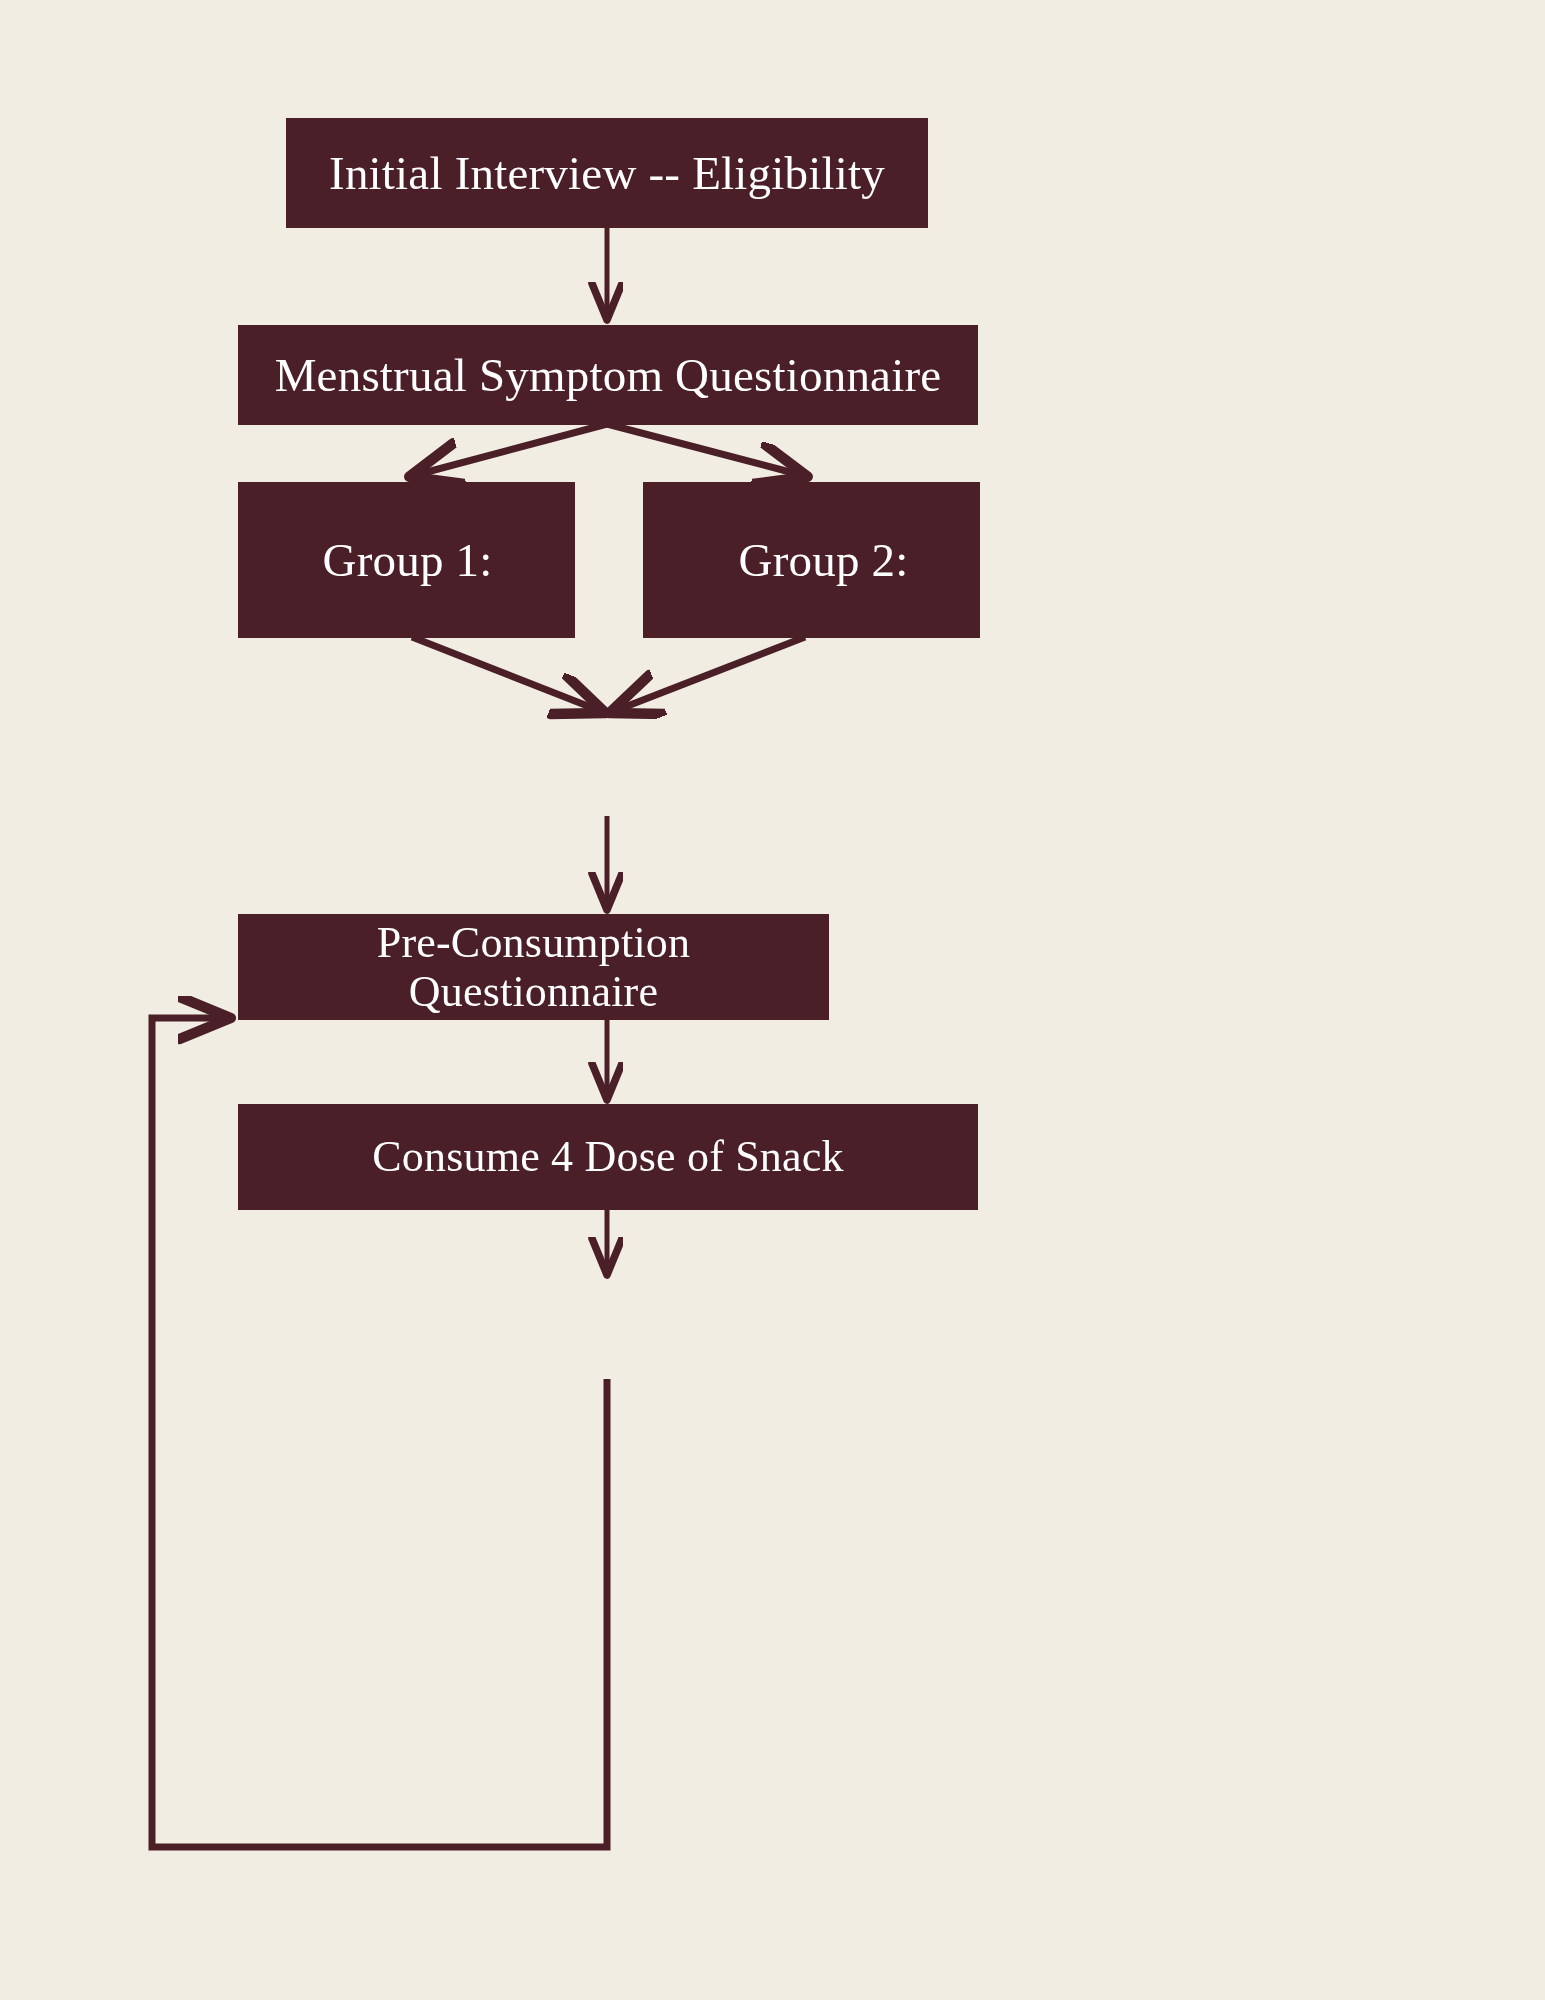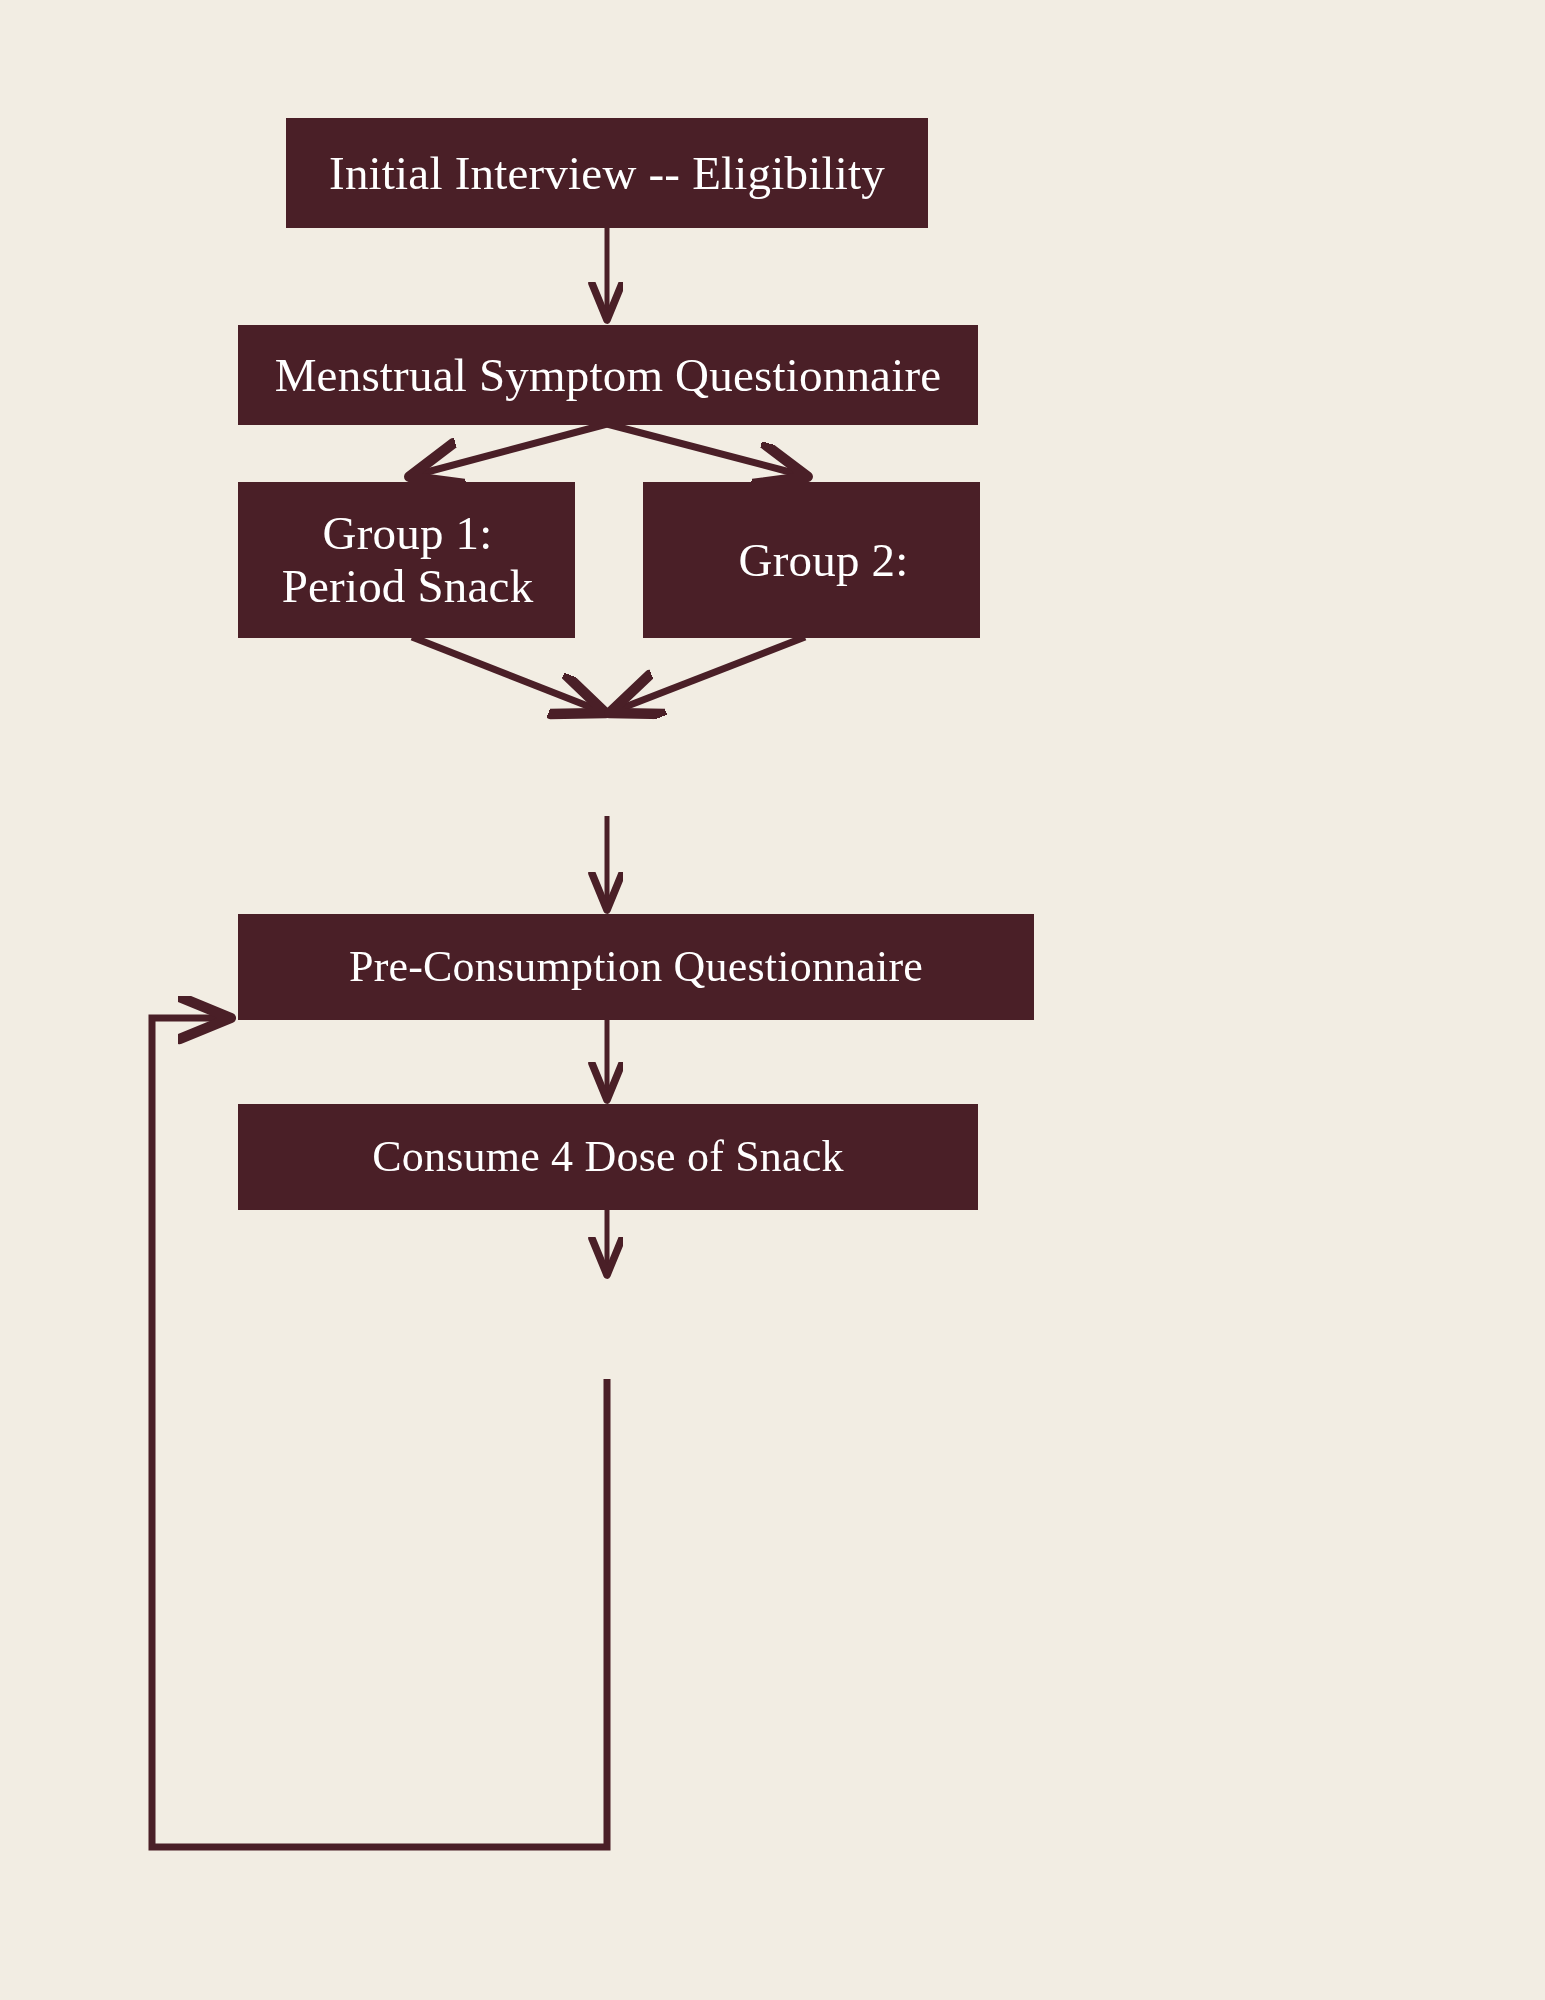--- a/index.html
+++ b/index.html
@@ -41,21 +41,21 @@
     width: 100%;
   }
   .node .label .l2 { display: block; }
 
   
   #node-initial-interview   { left: 286px; top: 118px;  width: 642px; height: 110px; font-size: 47px; }
   #node-menstrual-symptom   { left: 238px; top: 325px;  width: 740px; height: 100px; font-size: 47px; }
   #node-group1              { left: 238px; top: 482px;  width: 337px; height: 156px; font-size: 47px; padding-left: 12px; }
   #node-group2              { left: 643px; top: 482px;  width: 337px; height: 156px; font-size: 47px; padding-left: 34px; }
   #node-experience-pain     { left: 238px; top: 718px;  width: 740px; height: 98px;  font-size: 44px; }
-  #node-pre-questionnaire   { left: 238px; top: 914px;  width: 796px; height: 106px; font-size: 44px; }
+  #node-pre-questionnaire   { left: 238px; top: 914px;  width: 591px; height: 106px; font-size: 44px; }
   #node-consume-dose        { left: 238px; top: 1104px; width: 740px; height: 106px; font-size: 44px; }
   #node-post-questionnaire  { left: 238px; top: 1279px; width: 740px; height: 100px; font-size: 44px; }
 </style>
 </head>
 <body>
 
 <div id="canvas">
 
   <svg id="edges" viewBox="0 0 1545 2000" width="1545" height="2000" xmlns="http://www.w3.org/2000/svg" aria-hidden="true">
     <defs>
@@ -91,21 +91,20 @@
 
   <div class="node" id="node-initial-interview">
     <span class="label">
       <span>Initial Interview -- Eligibility</span>
     </span>
   </div>
 
   <div class="node" id="node-group1">
     <span class="label">
       <span>Group 1:</span>
-      <span class="l2">Period Snack</span>
     </span>
   </div>
 
   <div class="node" id="node-group2">
     <span class="label">
       <span>Group 2:</span>
     </span>
   </div>
 
 

